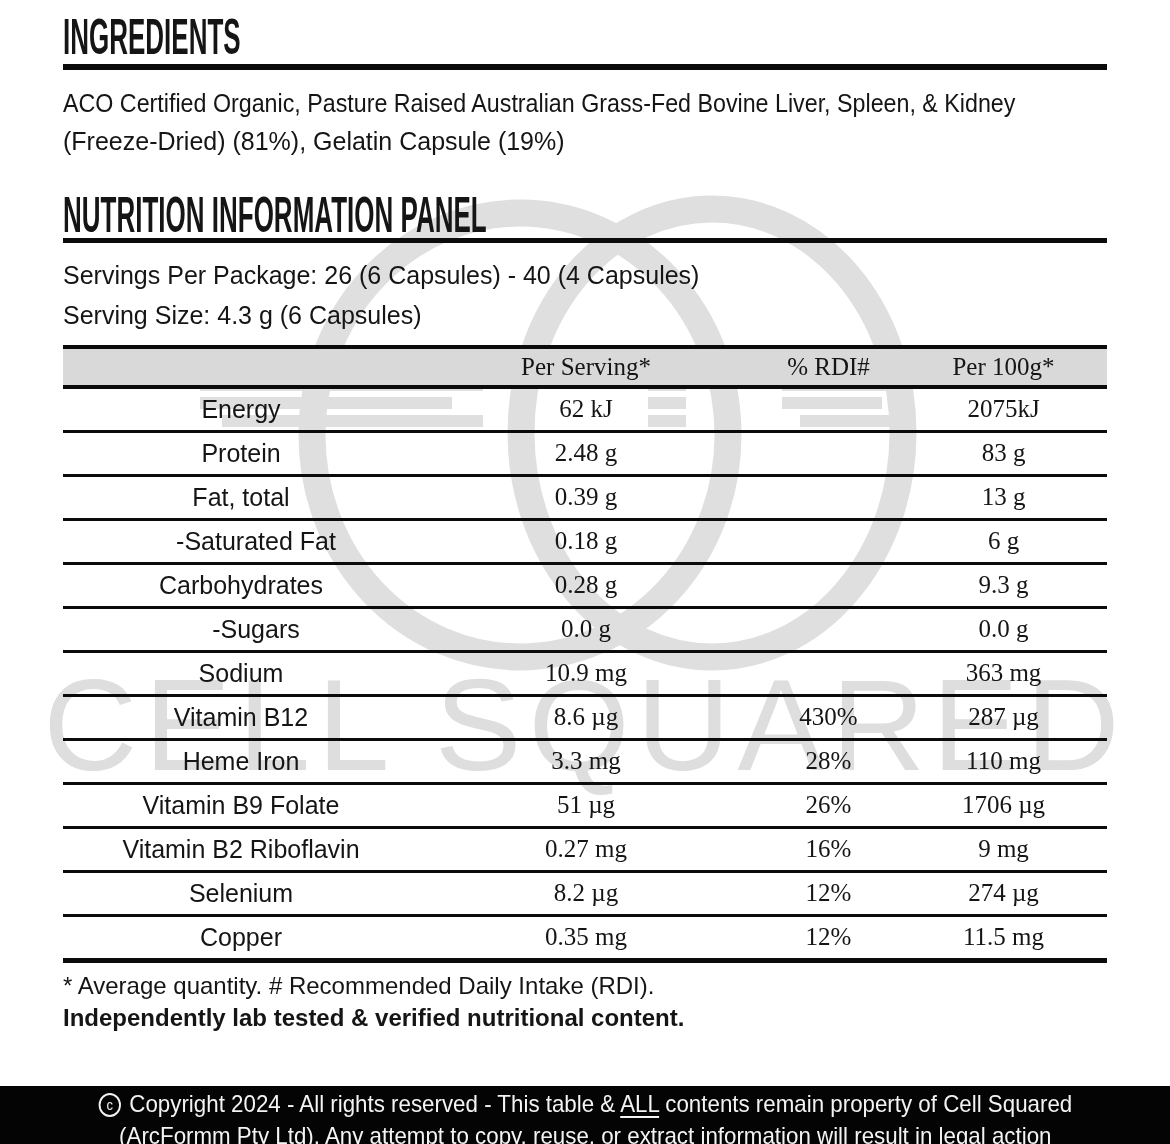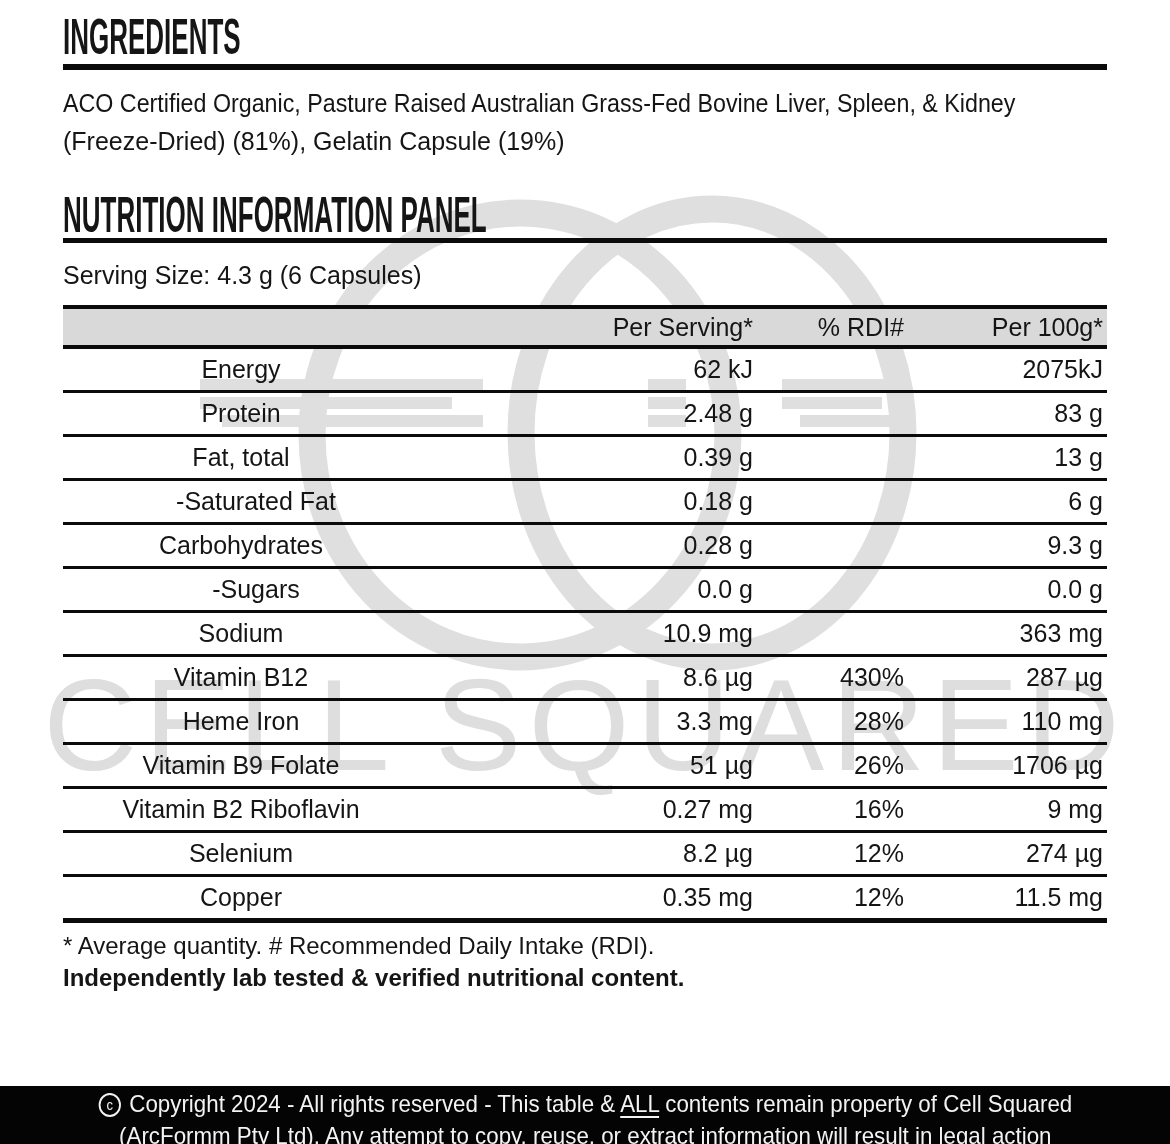--- a/index.html
+++ b/index.html
@@ -34,21 +34,21 @@
     background:#d9d9d9;border-bottom:4px solid #0b0b0b;
     font-weight:400;font-size:25px;line-height:26px;padding:5px 0;
   }
   tbody td{
     border-bottom:3px solid #0b0b0b;font-size:25px;line-height:26px;
     padding:7px 0 8px;background:transparent;
   }
   tbody tr:last-child td{border-bottom:none;}
   .c-label{text-align:center;}
   td.indent{padding-left:30px;}
-  .c-num{text-align:right;}
+  .c-num{text-align:center;font-family:Liberation Serif, serif;}
   .c-last{padding-right:4px;}
   
   .footnote{margin:8px 0 0;font-size:24px;line-height:30px;}
   .verified{margin:2px 0 16px;font-size:24px;line-height:30px;font-weight:700;}
   
   .copyright-bar{
     position:absolute;left:0;right:0;bottom:0;height:58px;z-index:2;
     background:#040404;color:#f3f3f3;text-align:center;
     font-size:24px;line-height:32px;padding-top:2px;box-sizing:border-box;
   }
@@ -91,20 +91,21 @@
 
     <p class="ing">
       <span class="line"><span class="squeeze">ACO Certified Organic, Pasture Raised Australian Grass-Fed Bovine Liver, Spleen, &amp; Kidney</span></span>
       <span class="line">(Freeze-Dried) (81%), Gelatin Capsule (19%)</span>
     </p>
 
     <h1 class="h2"><span class="cond">NUTRITION INFORMATION PANEL</span></h1>
     <div class="rule thin"></div>
 
     <p class="servings">
+      <span class="line">Servings Per Package: 26 (6 Capsules) - 40 (4 Capsules)</span>
       <span class="line">Serving Size: 4.3 g (6 Capsules)</span>
     </p>
 
     <table>
       <colgroup>
         <col style="width:356px">
           <col style="width:334px">
           <col style="width:151px">
           <col style="width:203px">
       </colgroup>

